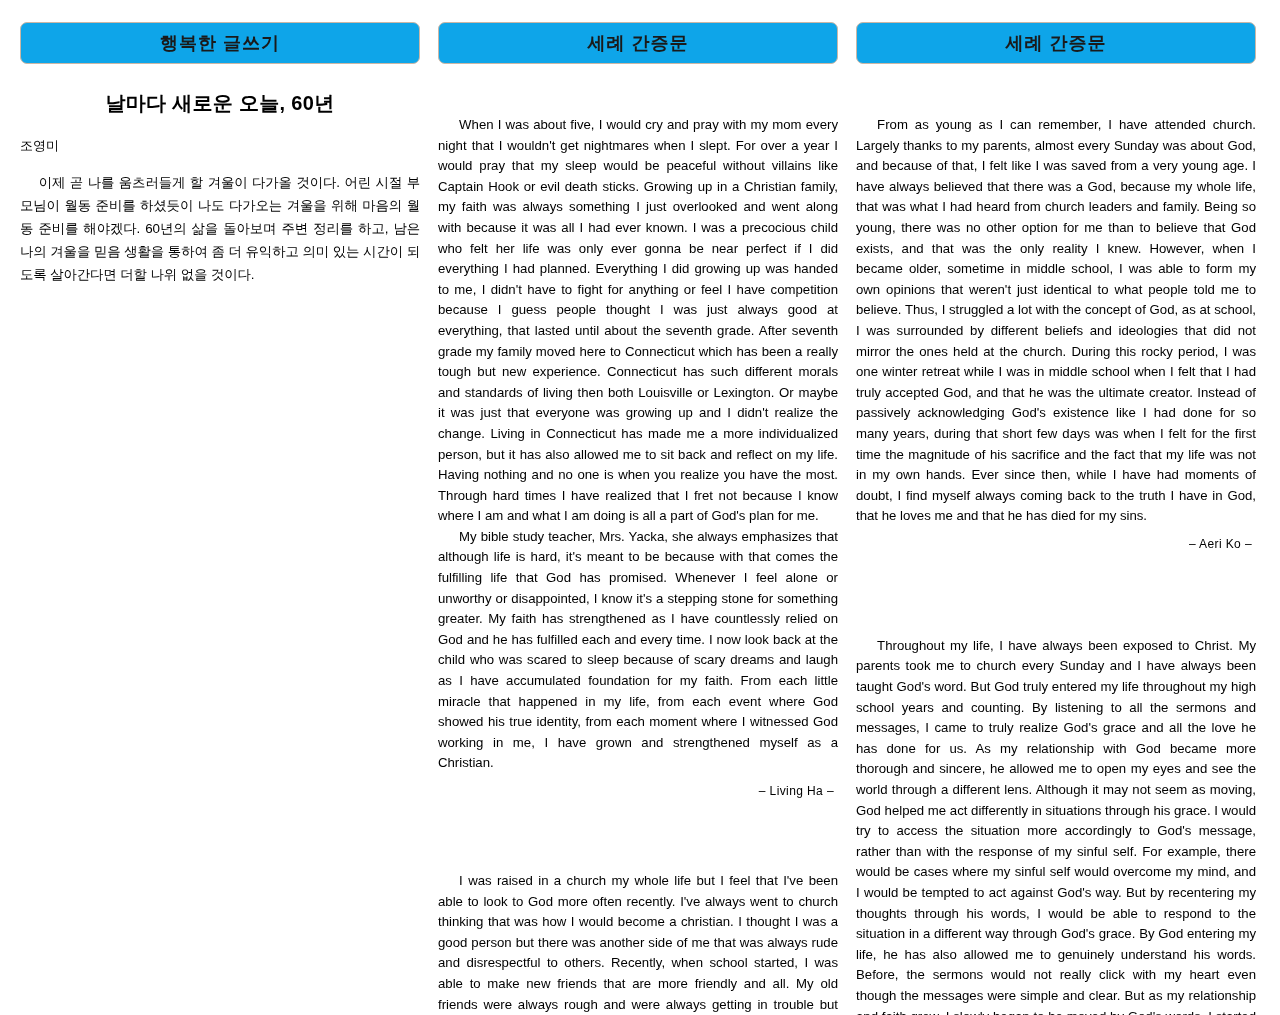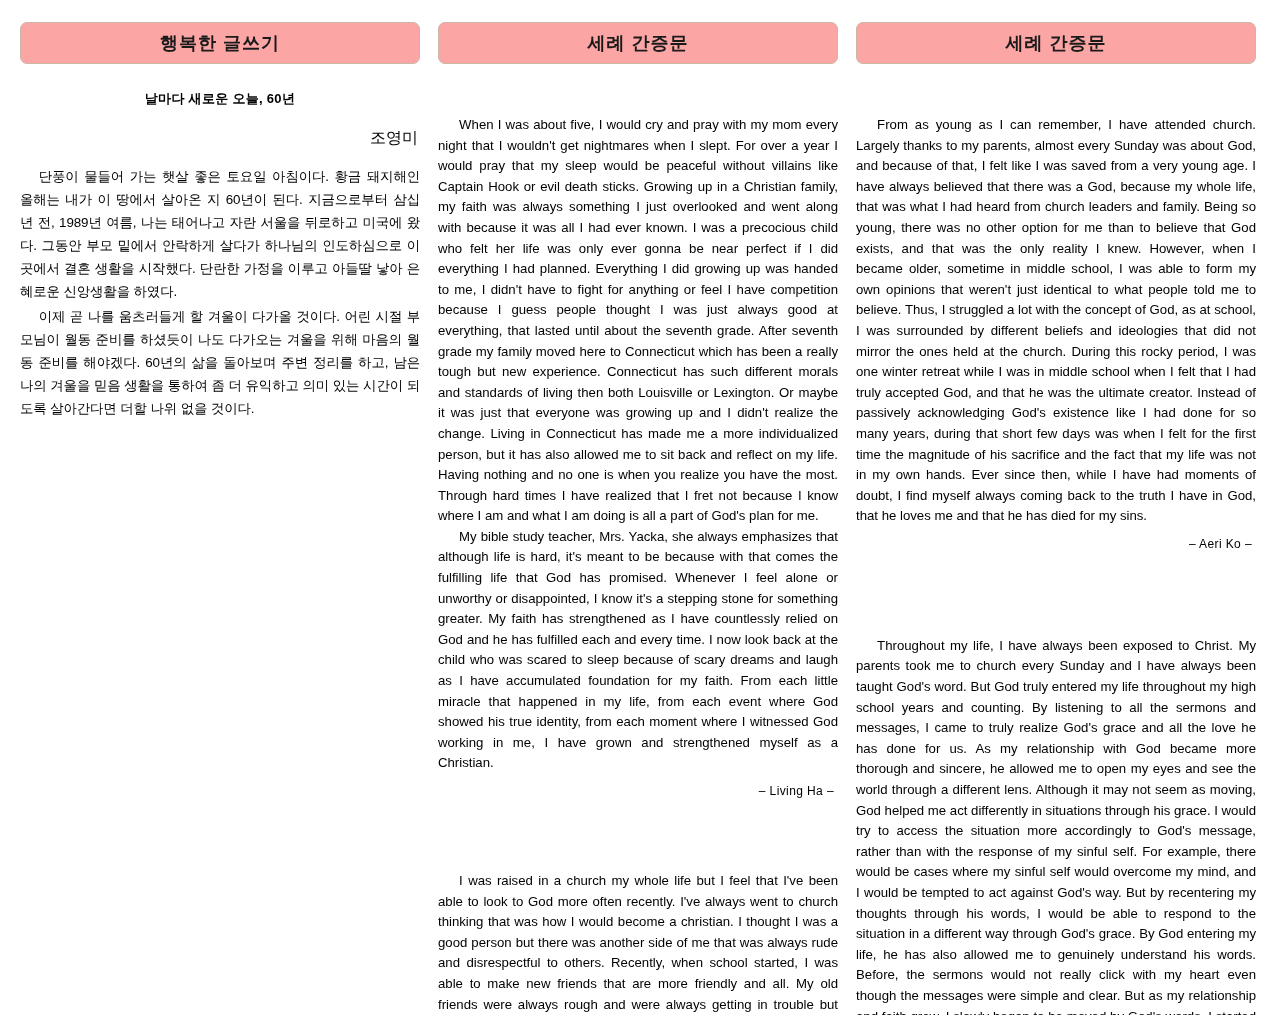--- a/index.html
+++ b/index.html
@@ -26,40 +26,40 @@
   }
   .column {
     width: 400px;
     display: flex;
     flex-direction: column;
   }
   .section-banner {
     height: 42px;
     border: 1px solid #cbb7a6;
     border-radius: 7px;
-    background: #fca5a5;
+    background: #0ea5e9;
     display: flex;
     align-items: center;
     justify-content: center;
     font-size: 18px;
     font-weight: bold;
     letter-spacing: 1px;
     color: #1a1a1a;
     margin-bottom: 26px;
   }
   .article-title {
-    font-size: 13px;
+    font-size: 20px;
     font-weight: bold;
     text-align: center;
     margin: 0 0 20px 0;
     letter-spacing: 0.3px;
   }
   .byline {
-    font-size: 16px;
-    text-align: right;
+    font-size: 13px;
+    text-align: left;
     margin: 0 2px 16px 0;
   }
   .body-ko p {
     font-size: 13.4px;
     line-height: 1.72;
     text-align: justify;
     text-justify: inter-character;
     margin: 0 0 2px 0;
     text-indent: 1.4em;
     letter-spacing: -0.1px;
@@ -87,21 +87,20 @@
 </head>
 <body>
 
 <div class="page">
 
   <div class="column col-left">
     <div class="section-banner">행복한 글쓰기</div>
     <h1 class="article-title">날마다 새로운 오늘, 60년</h1>
     <div class="byline">조영미</div>
     <div class="body-ko">
-      <p>단풍이 물들어 가는 햇살 좋은 토요일 아침이다. 황금 돼지해인 올해는 내가 이 땅에서 살아온 지 60년이 된다. 지금으로부터 삼십 년 전, 1989년 여름, 나는 태어나고 자란 서울을 뒤로하고 미국에 왔다. 그동안 부모 밑에서 안락하게 살다가 하나님의 인도하심으로 이곳에서 결혼 생활을 시작했다. 단란한 가정을 이루고 아들딸 낳아 은혜로운 신앙생활을 하였다.</p>
       <p>이제 곧 나를 움츠러들게 할 겨울이 다가올 것이다. 어린 시절 부모님이 월동 준비를 하셨듯이 나도 다가오는 겨울을 위해 마음의 월동 준비를 해야겠다. 60년의 삶을 돌아보며 주변 정리를 하고, 남은 나의 겨울을 믿음 생활을 통하여 좀 더 유익하고 의미 있는 시간이 되도록 살아간다면 더할 나위 없을 것이다.</p>
     </div>
   </div>
 
   <div class="column col-mid">
     <div class="section-banner">세례 간증문</div>
     <div class="essay">
       <div class="body-en">
         <p>When I was about five, I would cry and pray with my mom every night that I wouldn't get nightmares when I slept. For over a year I would pray that my sleep would be peaceful without villains like Captain Hook or evil death sticks. Growing up in a Christian family, my faith was always something I just overlooked and went along with because it was all I had ever known. I was a precocious child who felt her life was only ever gonna be near perfect if I did everything I had planned. Everything I did growing up was handed to me, I didn't have to fight for anything or feel I have competition because I guess people thought I was just always good at everything, that lasted until about the seventh grade. After seventh grade my family moved here to Connecticut which has been a really tough but new experience. Connecticut has such different morals and standards of living then both Louisville or Lexington. Or maybe it was just that everyone was growing up and I didn't realize the change. Living in Connecticut has made me a more individualized person, but it has also allowed me to sit back and reflect on my life. Having nothing and no one is when you realize you have the most. Through hard times I have realized that I fret not because I know where I am and what I am doing is all a part of God's plan for me.</p>
         <p>My bible study teacher, Mrs. Yacka, she always emphasizes that although life is hard, it's meant to be because with that comes the fulfilling life that God has promised. Whenever I feel alone or unworthy or disappointed, I know it's a stepping stone for something greater. My faith has strengthened as I have countlessly relied on God and he has fulfilled each and every time. I now look back at the child who was scared to sleep because of scary dreams and laugh as I have accumulated foundation for my faith. From each little miracle that happened in my life, from each event where God showed his true identity, from each moment where I witnessed God working in me, I have grown and strengthened myself as a Christian.</p>

